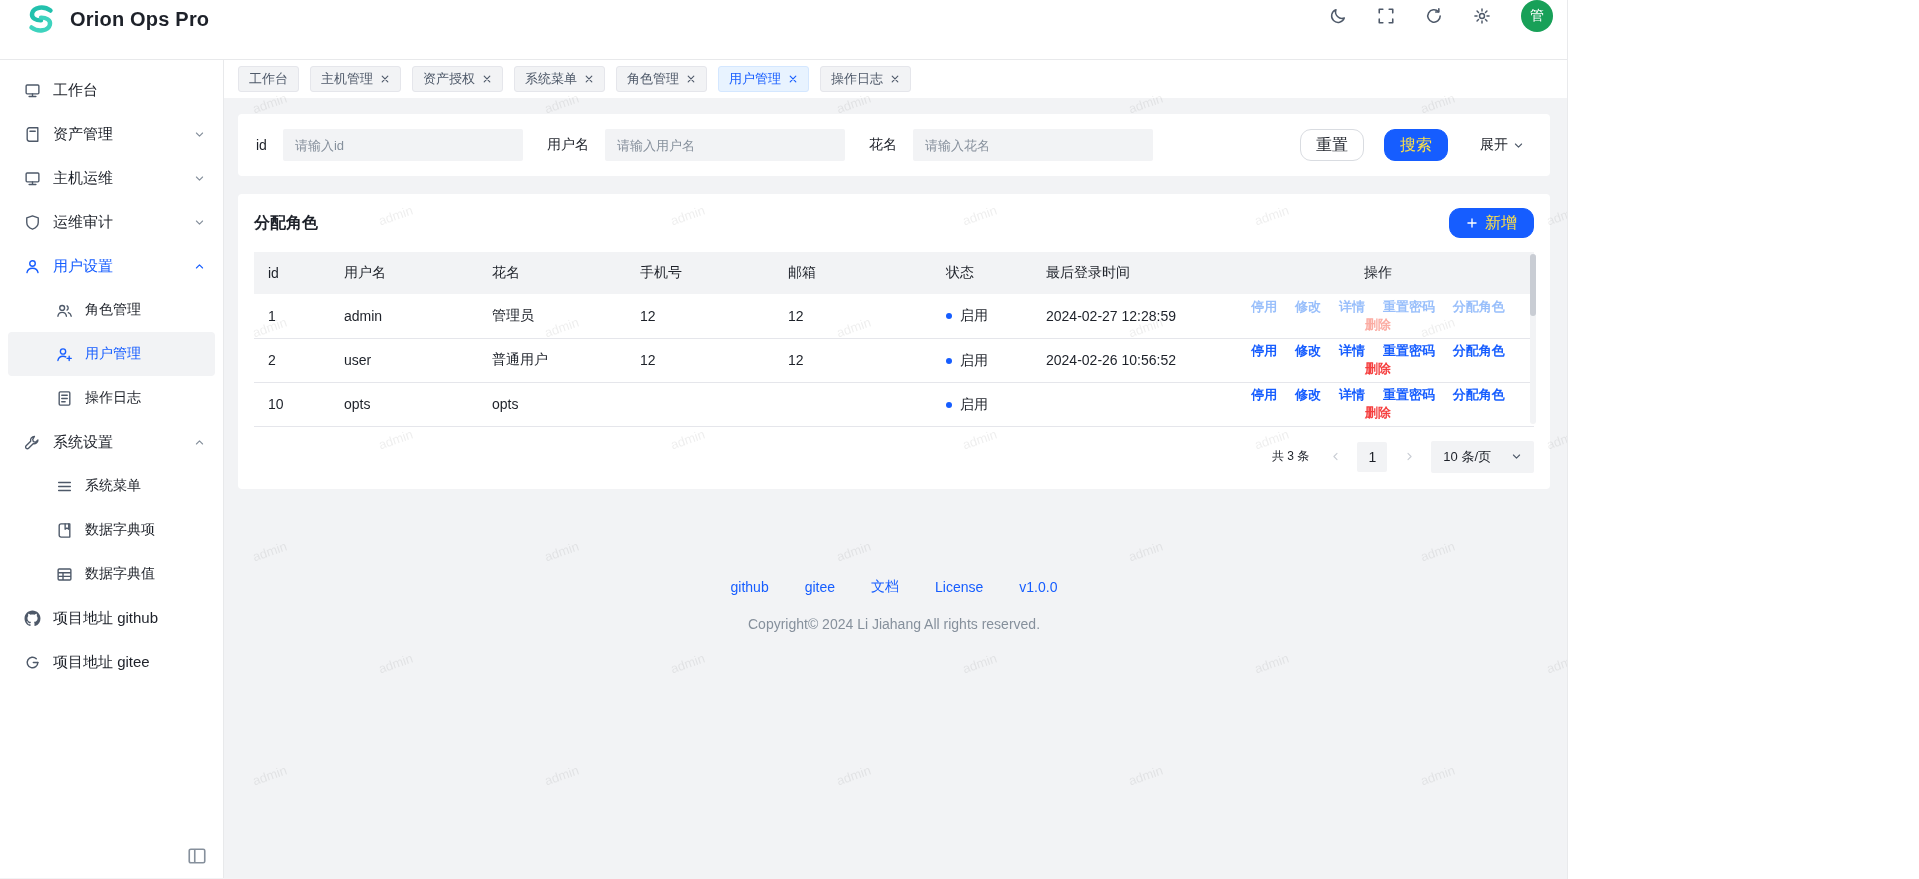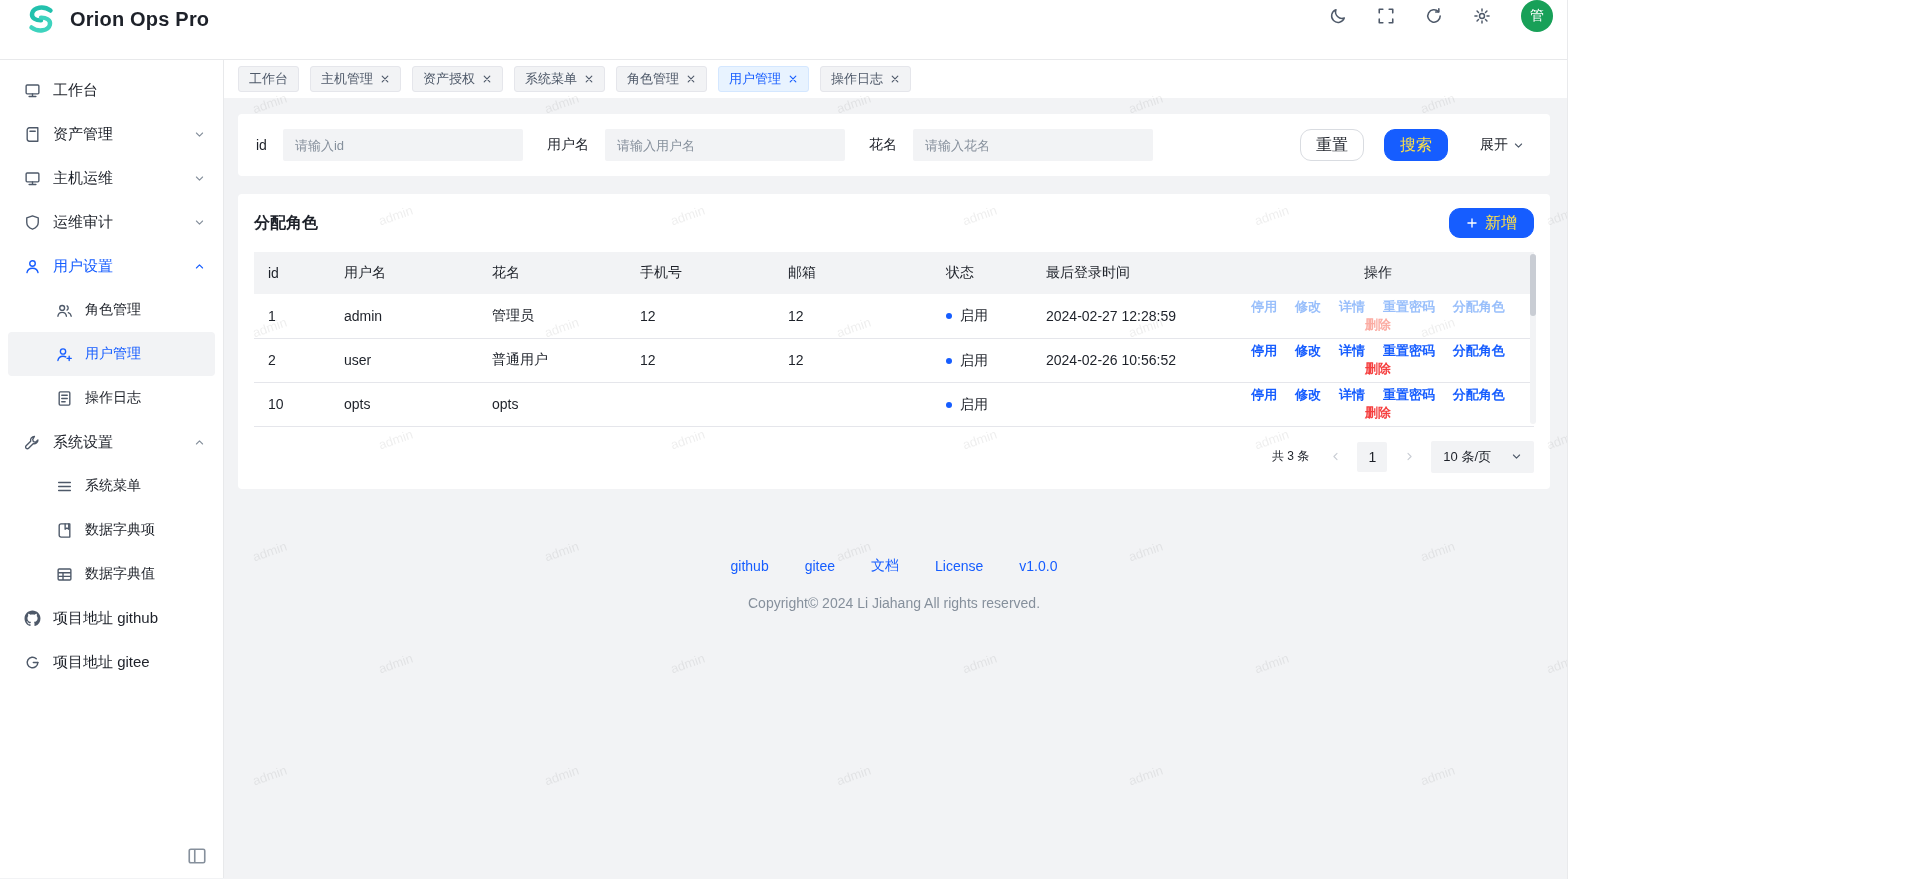--- a/index.html
+++ b/index.html
@@ -86,21 +86,21 @@
   .pagination { display:flex; justify-content:flex-end; align-items:center; gap:10px; margin-top:14px; font-size:13px; color:#1d2129; }
   .pg-total { margin-right:4px; font-size:12px; }
   .pg-arrow { width:24px; height:30px; display:flex; align-items:center; justify-content:center; color:#c9cdd4; cursor:pointer; }
   .pg-arrow svg { width:11px; height:11px; }
   .pg-arrow .l { transform:rotate(90deg); }
   .pg-arrow .r { transform:rotate(-90deg); }
   .pg-page { width:30px; height:30px; border-radius:2px; background:#f2f3f5; display:flex; align-items:center; justify-content:center; font-size:14px; cursor:pointer; }
   .pg-size { height:32px; background:#f2f3f5; border-radius:2px; padding:0 12px; display:flex; align-items:center; gap:20px; font-size:13px; cursor:pointer; }
 
   
-  .page-footer { margin-top:68px; text-align:center; }
+  .page-footer { margin-top:89px; text-align:center; }
   .footer-links { display:flex; justify-content:center; align-items:center; gap:36px; }
   .footer-links a { color:#165dff; font-size:14px; text-decoration:none; cursor:pointer; }
   .copyright { margin-top:20px; color:#86909c; font-size:14px; }
 
   
   .watermark { position:absolute; inset:0; pointer-events:none; z-index:40; overflow:hidden; }
   .wm { position:absolute; transform:rotate(-19deg); color:rgba(0,0,0,0.07); font-size:13px; white-space:nowrap; }
 </style>
 </head>
 <body>

